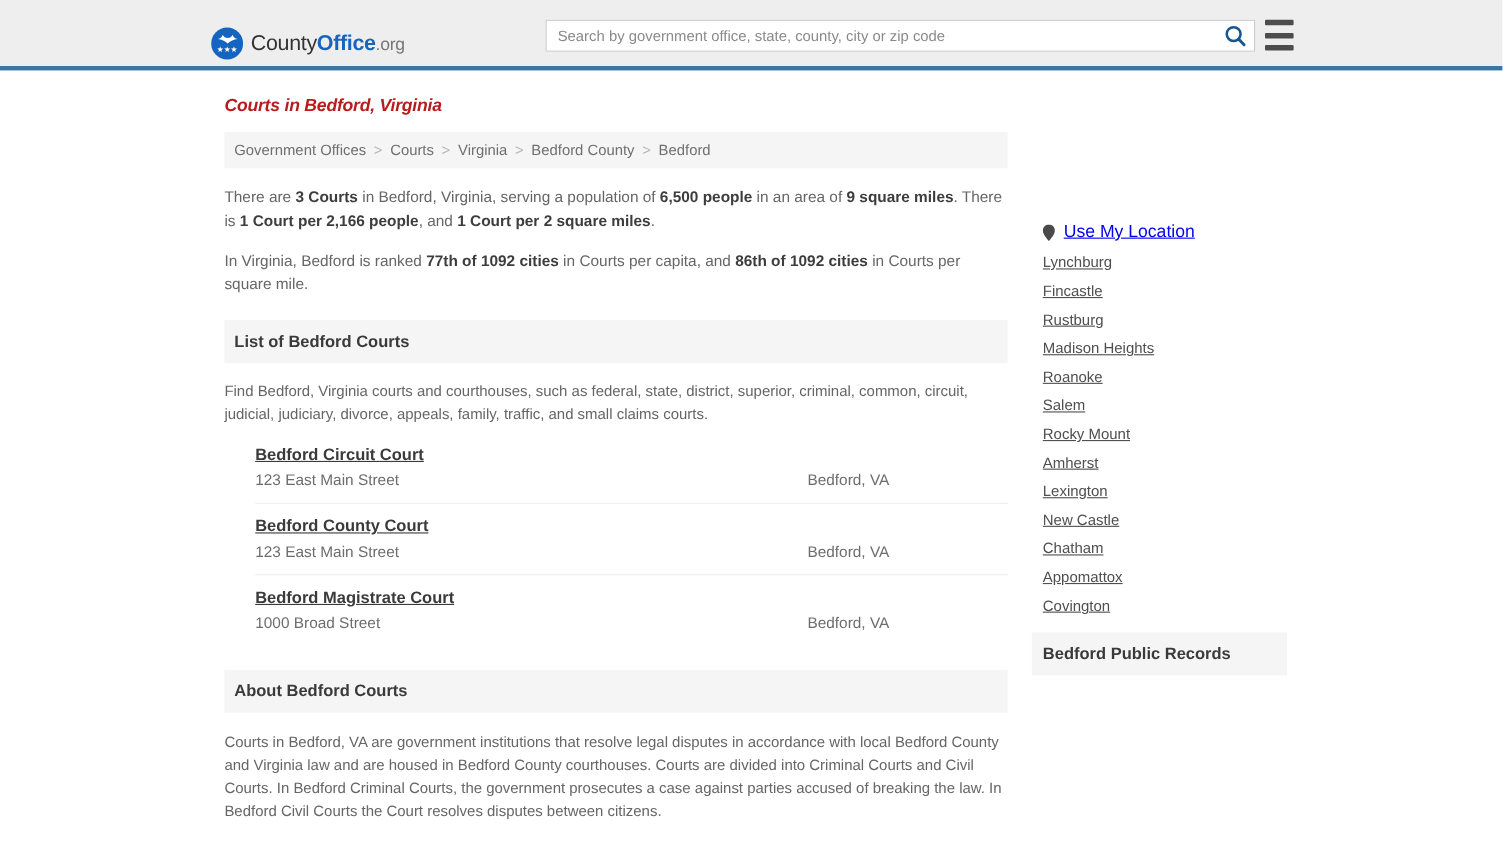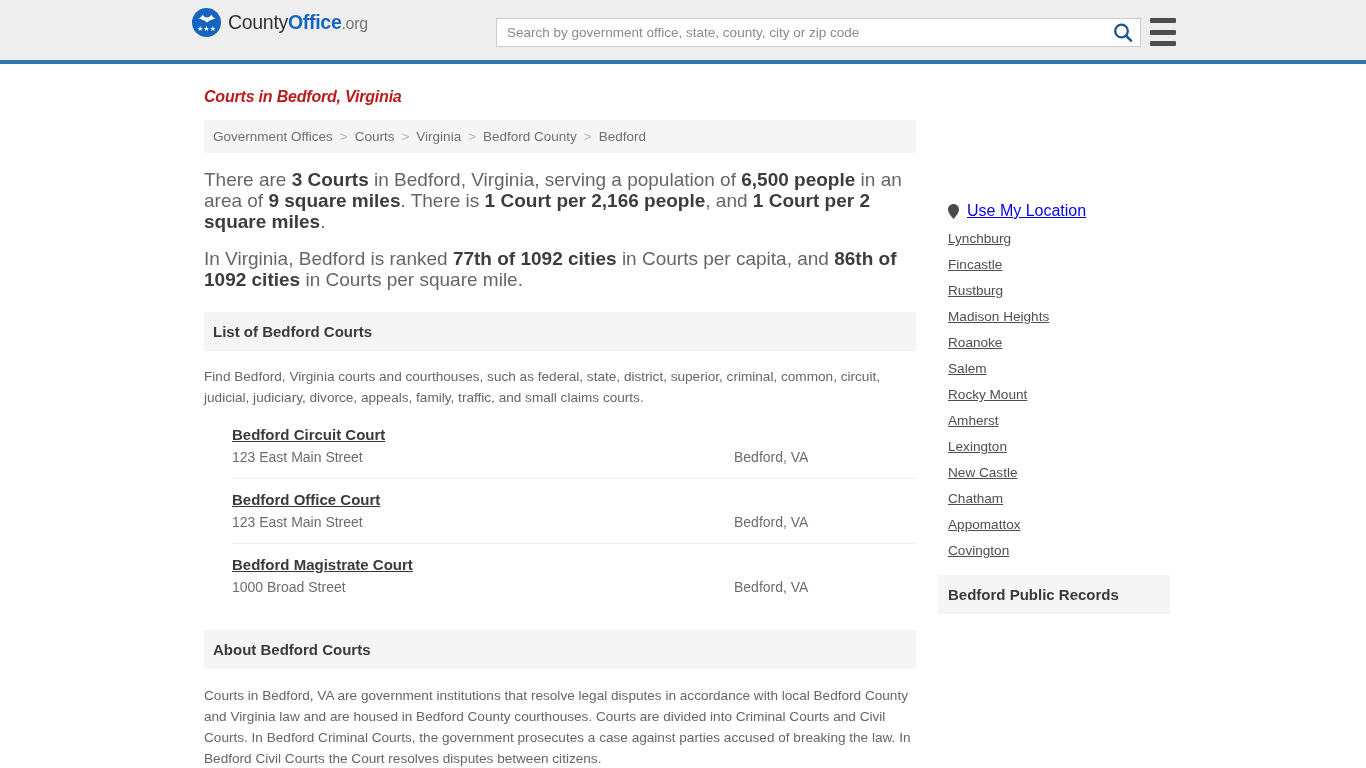--- a/index.html
+++ b/index.html
@@ -19,21 +19,21 @@
     height: 64px;
     background: #eeeeee;
     border-bottom: 4px solid #3576ab;
     display: flex;
     align-items: center;
     position: relative;
   }
   .logo-wrap {
     position: absolute;
     left: 192px;
-    top: 8px;
+    top: 25px;
     display: flex;
     align-items: center;
     gap: 7px;
     text-decoration: none;
     justify-content: space-between;
   }
   .logo-mark {
     width: 29px;
     height: 29px;
     border-radius: 50%;
@@ -163,21 +163,21 @@
   .breadcrumb a {
     color: #6f6f6f;
     text-decoration: none;
   }
   .breadcrumb .sep {
     color: #b5b5b5;
     margin: 0 7px;
   }
 
   .stat-para {
-    font-size: 19px;
+    font-size: 14px;
     line-height: 21px;
     color: #666666;
     margin: 16px 0 0 0;
   }
   .stat-para b { color: #3d3d3d; font-weight: 700; }
 
   .section-head {
     background: #f5f5f5;
     padding: 11px 9px;
     margin-top: 22px;
@@ -321,21 +321,21 @@
 
       <div class="court-row">
         <a class="court-name" href="#">Bedford Circuit Court</a>
         <div class="court-line">
           <span class="court-addr">123 East Main Street</span>
           <span class="court-city">Bedford, VA</span>
         </div>
       </div>
 
       <div class="court-row">
-        <a class="court-name" href="#">Bedford Office Court</a>
+        <a class="court-name" href="#">Bedford County Court</a>
         <div class="court-line">
           <span class="court-addr">123 East Main Street</span>
           <span class="court-city">Bedford, VA</span>
         </div>
       </div>
 
       <div class="court-row">
         <a class="court-name" href="#">Bedford Magistrate Court</a>
         <div class="court-line">
           <span class="court-addr">1000 Broad Street</span>

